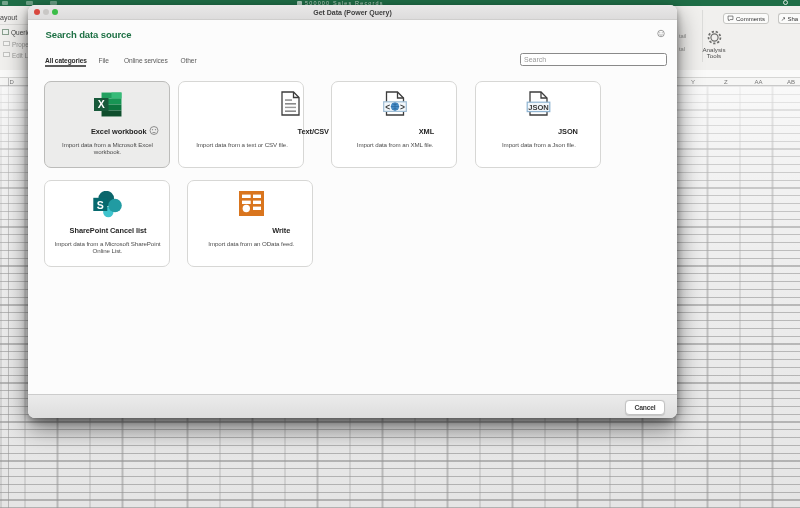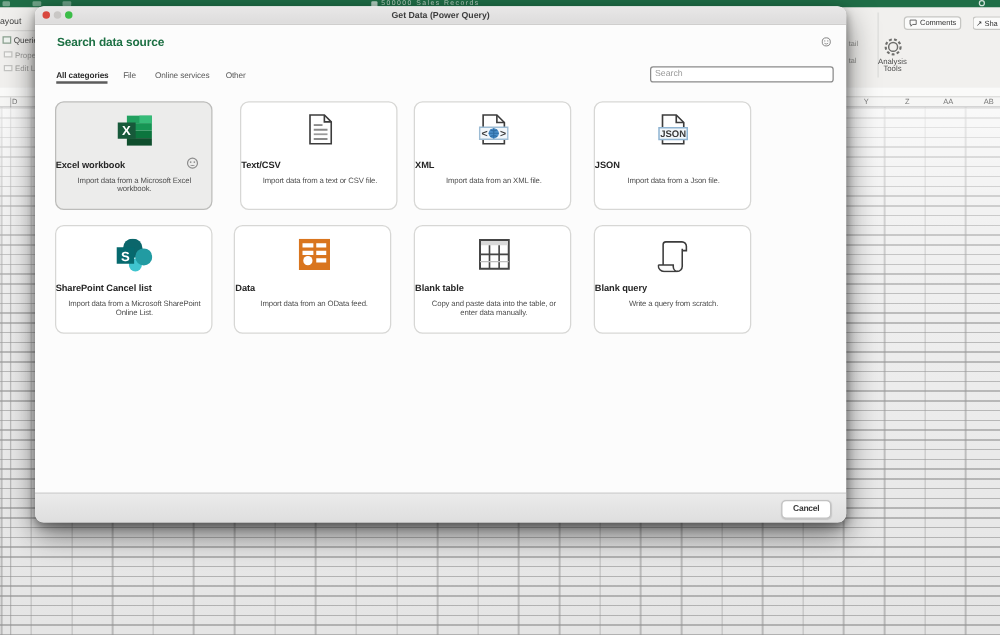--- a/index.html
+++ b/index.html
@@ -49,21 +49,21 @@
   .tab { top:52px; font-size:6.6px; letter-spacing:-0.1px; color:#5a5a5a; }
   #tabsel { font-weight:bold; color:#2b2b2b; }
   #tabline { left:17px; top:60.3px; width:40.5px; height:1.6px; background:#5c5c5c; }
 
   #search { left:491.5px; top:47.5px; width:147px; height:13px; border:1px solid #8a8a8a; border-radius:2.5px;
     background:#fff; font-size:7px; color:#9a9a9a; line-height:11px; padding-left:3.5px; }
 
   .tile { width:126px; height:87px; background:#fff; border:1px solid #d7d7d5; border-radius:7px; }
   .tile.sel { background:#ececeb; border-color:#bcbcba; }
   .ticon { width:126px; top:9px; display:flex; justify-content:center; }
-  .ttitle { width:102px; top:45px; text-align:left; font-size:7.4px; font-weight:bold; color:#262626; letter-spacing:-0.05px; }
+  .ttitle { width:102px; top:45px; text-align:right; font-size:7.4px; font-weight:bold; color:#262626; letter-spacing:-0.05px; }
   .tdesc { width:126px; left:0px; top:59px; text-align:center; font-size:6.2px; line-height:7.7px; color:#4e4e4e; letter-spacing:-0.1px; white-space:nowrap; }
 
   #footer { left:0; top:389px; width:649px; height:24px;
     background:linear-gradient(#ebebeb,#dedede); border-top:1px solid #cccccc; }
   #cancel { left:597px; top:5px; width:40px; height:15px; background:#fff;
     border:1px solid #c2c2c2; border-radius:4px; font-size:6.8px; font-weight:bold; color:#3a3a3a; letter-spacing:-0.2px;
     text-align:center; line-height:13.5px; box-shadow:0 0.5px 1px rgba(0,0,0,0.12); }
 </style>
 </head>
 <body>
@@ -152,21 +152,21 @@
       <div class="abs ttitle">Excel workbook</div>
       <svg class="abs" style="left:104.5px;top:43px;" width="10" height="11" viewBox="0 0 16 18">
         <circle cx="8" cy="9" r="6.5" fill="none" stroke="#8c8c8c" stroke-width="1.6"></circle>
         <circle cx="5.6" cy="7.6" r="1.1" fill="#8c8c8c"></circle>
         <circle cx="10.4" cy="7.6" r="1.1" fill="#8c8c8c"></circle>
         <path d="M4.6 11.4q3.4 3 6.8 0z" fill="#8c8c8c"></path>
       </svg>
       <div class="abs tdesc">Import data from a Microsoft Excel<br>workbook.</div>
     </div>
 
-    <div class="abs tile" style="left:164px;top:75.5px;">
+    <div class="abs tile" style="left:150px;top:75.5px;padding-left:48px;">
       <div class="abs ticon" style="top:9.5px;">
         <svg width="19" height="25" viewBox="0 0 19 25">
           <path d="M1 1 h11.5 l5.5 5.5 v17.5 h-17 z" fill="#fefefe" stroke="#3c3c3c" stroke-width="1.3"></path>
           <path d="M12.5 1 v5.5 h5.5" fill="none" stroke="#3c3c3c" stroke-width="1.3"></path>
           <rect x="4" y="8.3" width="7" height="1.5" fill="#8a8a8a"></rect>
           <rect x="4" y="12" width="11" height="1.6" fill="#8a8a8a"></rect>
           <rect x="4" y="15.7" width="11" height="1.4" fill="#9a9a9a"></rect>
           <rect x="4" y="19.4" width="11" height="1.6" fill="#8a8a8a"></rect>
         </svg>
       </div>
@@ -222,44 +222,22 @@
         <svg width="25" height="25" viewBox="0 0 25 25">
           <rect x="0" y="0" width="25" height="25" fill="#d9751e"></rect>
           <rect x="3" y="3.6" width="8.7" height="3.4" fill="#fff"></rect>
           <rect x="14" y="3.6" width="8" height="3.4" fill="#fff"></rect>
           <rect x="3" y="9.6" width="8.7" height="3.4" fill="#fff"></rect>
           <rect x="14" y="9.6" width="8" height="3.4" fill="#fff"></rect>
           <rect x="14" y="15.6" width="8" height="3.4" fill="#fff"></rect>
           <circle cx="7.3" cy="17.5" r="3.7" fill="#fff"></circle>
         </svg>
       </div>
-      <div class="abs ttitle">Data</div>
+      <div class="abs ttitle">Write</div>
       <div class="abs tdesc">Import data from an OData feed.</div>
     </div>
 
-    <div class="abs tile" style="left:303.1px;top:174.5px;">
-      <div class="abs ticon" style="top:10px;">
-        <svg width="25" height="25" viewBox="0 0 25 25">
-          <rect x="1" y="1" width="23" height="23" fill="#fdfdfd" stroke="#454545" stroke-width="1.6"></rect>
-          <rect x="1.8" y="1.8" width="21.4" height="3.4" fill="#d9d9d9"></rect>
-          <path d="M1 12.5 h23 M8.6 5.2 v18.8 M16.3 5.2 v18.8" stroke="#454545" stroke-width="1.3" fill="none"></path>
-          <path d="M1 18.2 h23" stroke="#bdbdbd" stroke-width="1" fill="none"></path>
-        </svg>
-      </div>
-      <div class="abs ttitle">Blank table</div>
-      <div class="abs tdesc">Copy and paste data into the table, or<br>enter data manually.</div>
-    </div>
-
-    <div class="abs tile" style="left:446.9px;top:174.5px;">
-      <div class="abs ticon" style="top:8px;">
-        <svg width="25" height="29" viewBox="0 0 25 29">
-          <path d="M19.8 10 V24 A4.2 4.2 0 0 1 15.6 28.2 H5.2 A4.6 4.6 0 0 1 0.6 23.6 A0.6 0.6 0 0 1 1.2 23 H12.6 V24.4 A3.8 3.8 0 0 0 16.4 28.1" fill="#fbfbfb" stroke="#3c3c3c" stroke-width="1.25"></path>
-          <path d="M4.5 23 V6.7 A2.2 2.2 0 0 1 6.7 4.5 H19.6 A3.5 3.5 0 0 1 23.1 8 V11.5 H20" fill="none" stroke="#3c3c3c" stroke-width="1.25"></path>
-                  </svg>
-      </div>
-      <div class="abs ttitle">Blank query</div>
-      <div class="abs tdesc">Write a query from scratch.</div>
-    </div>
+
 
     <div class="abs" id="footer">
       <div class="abs" id="cancel">Cancel</div>
     </div>
   </div>
 
 </body></html>

